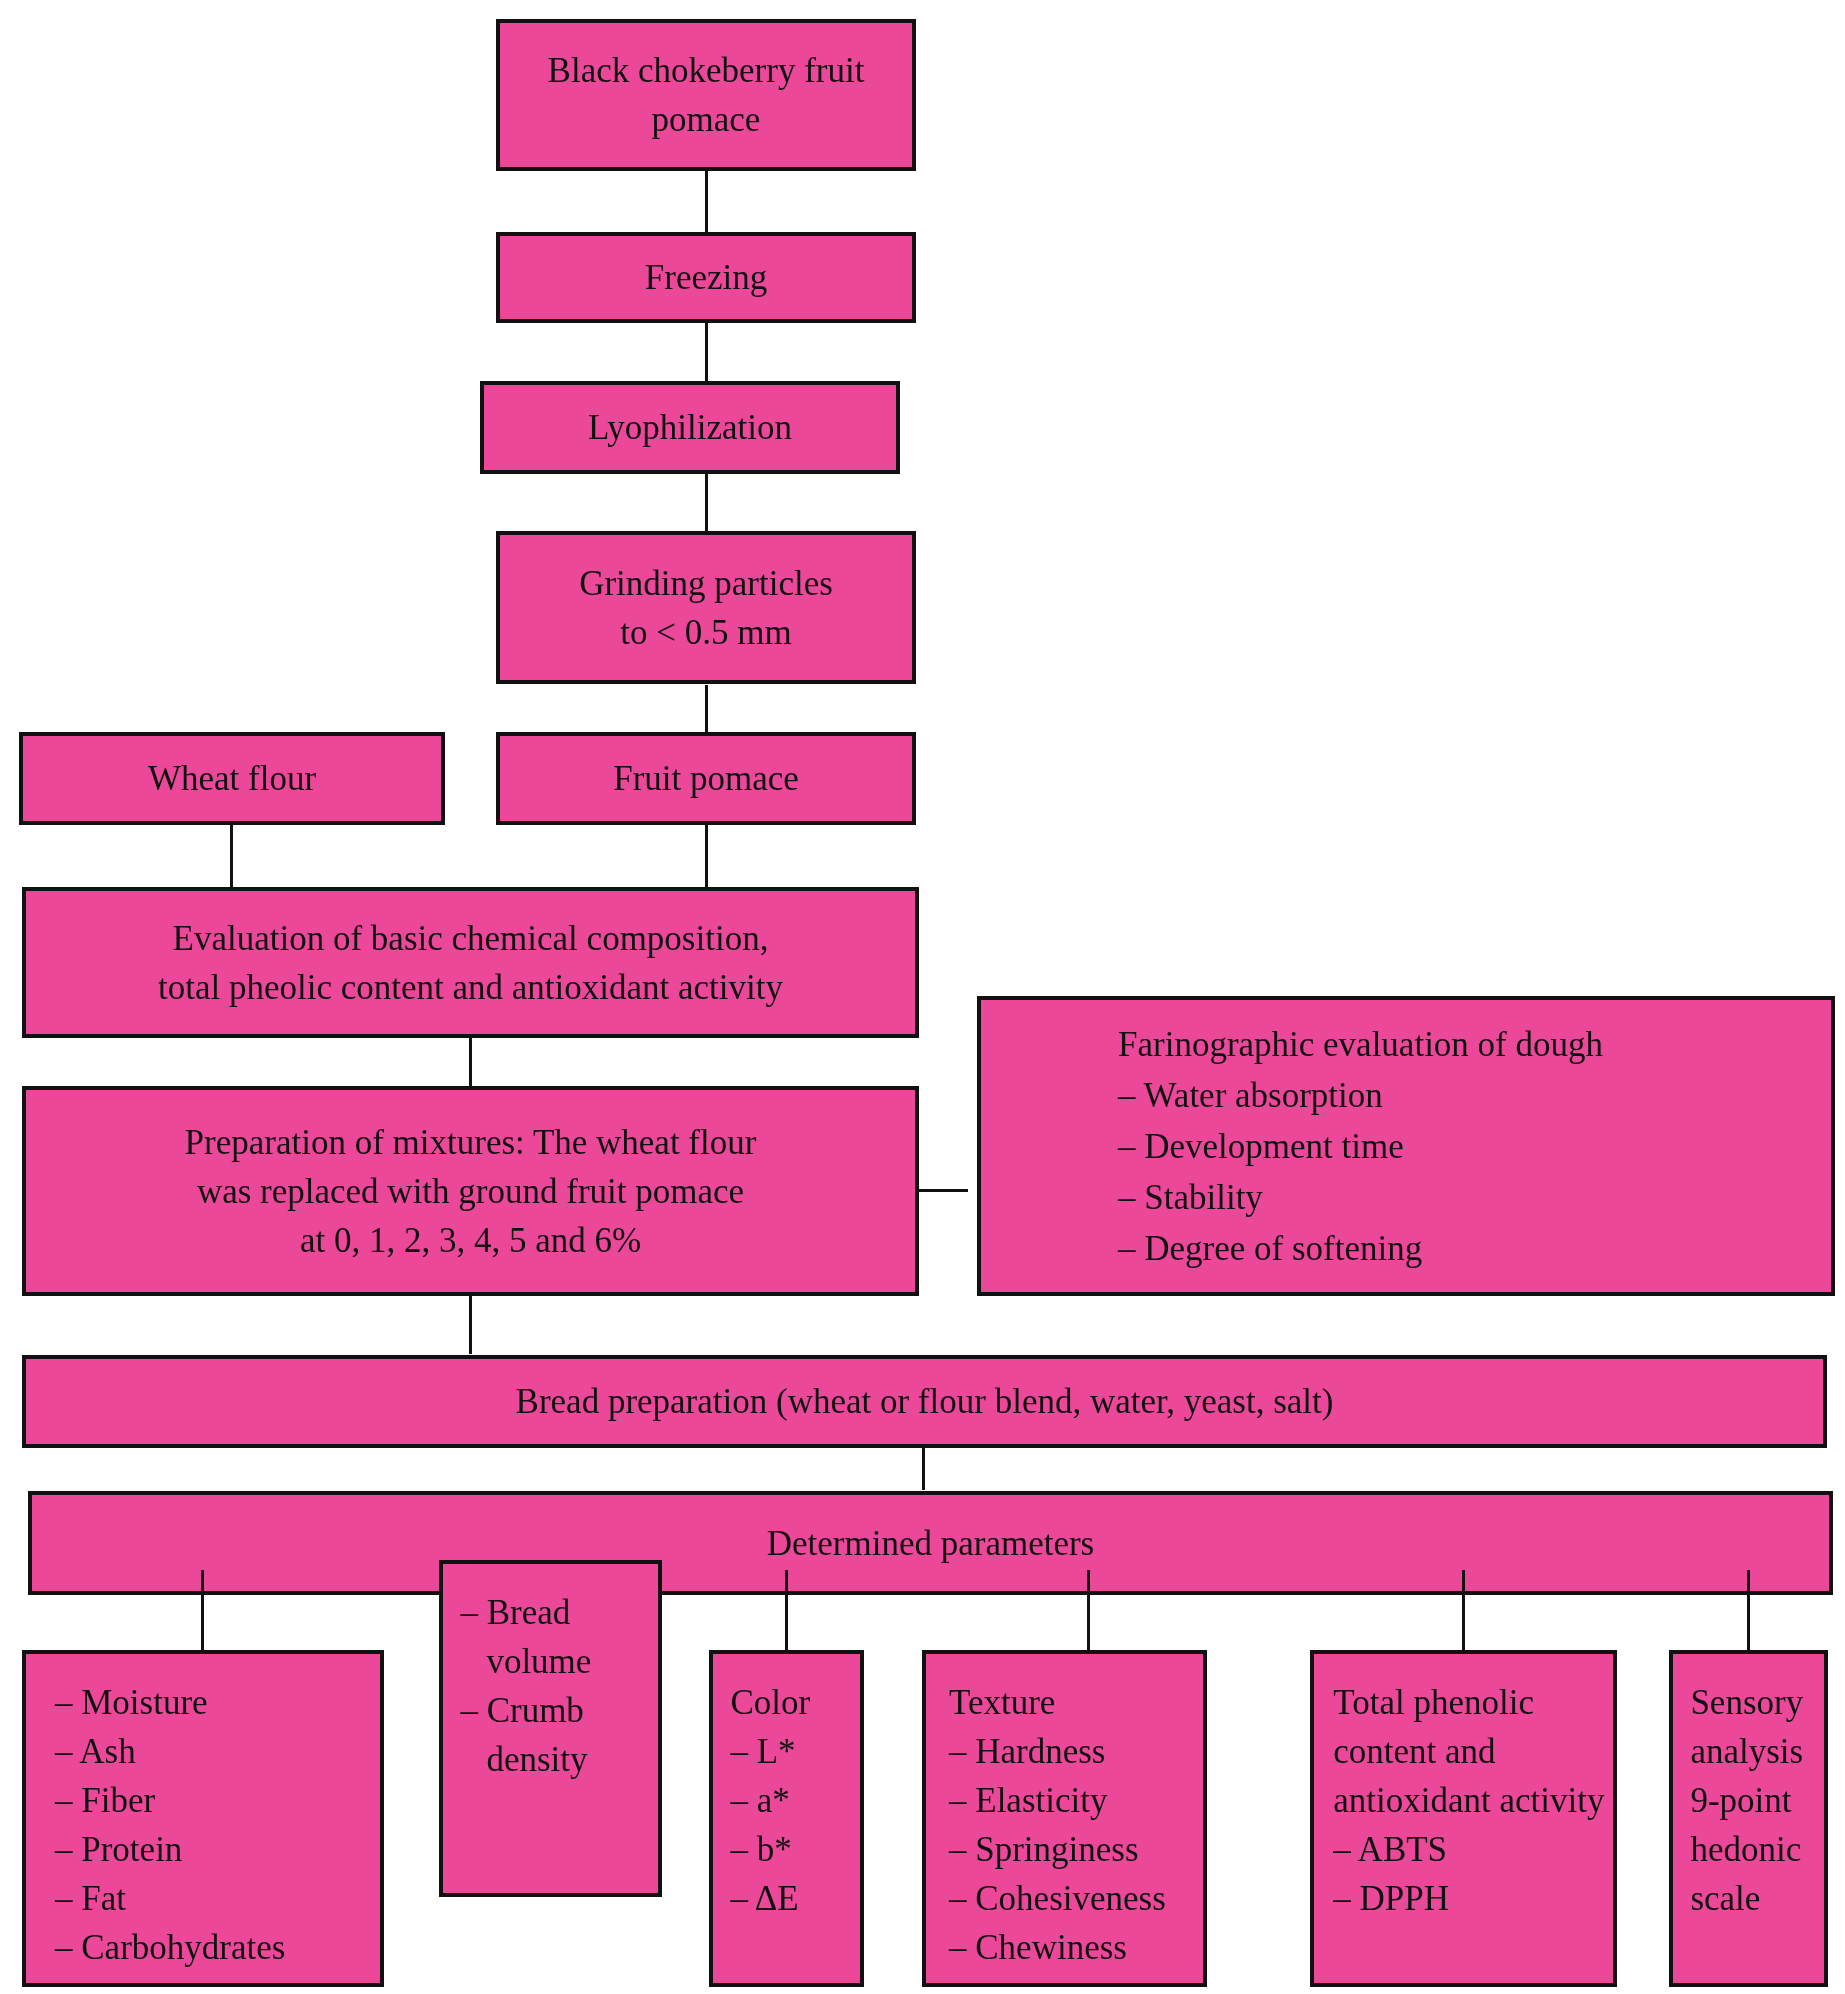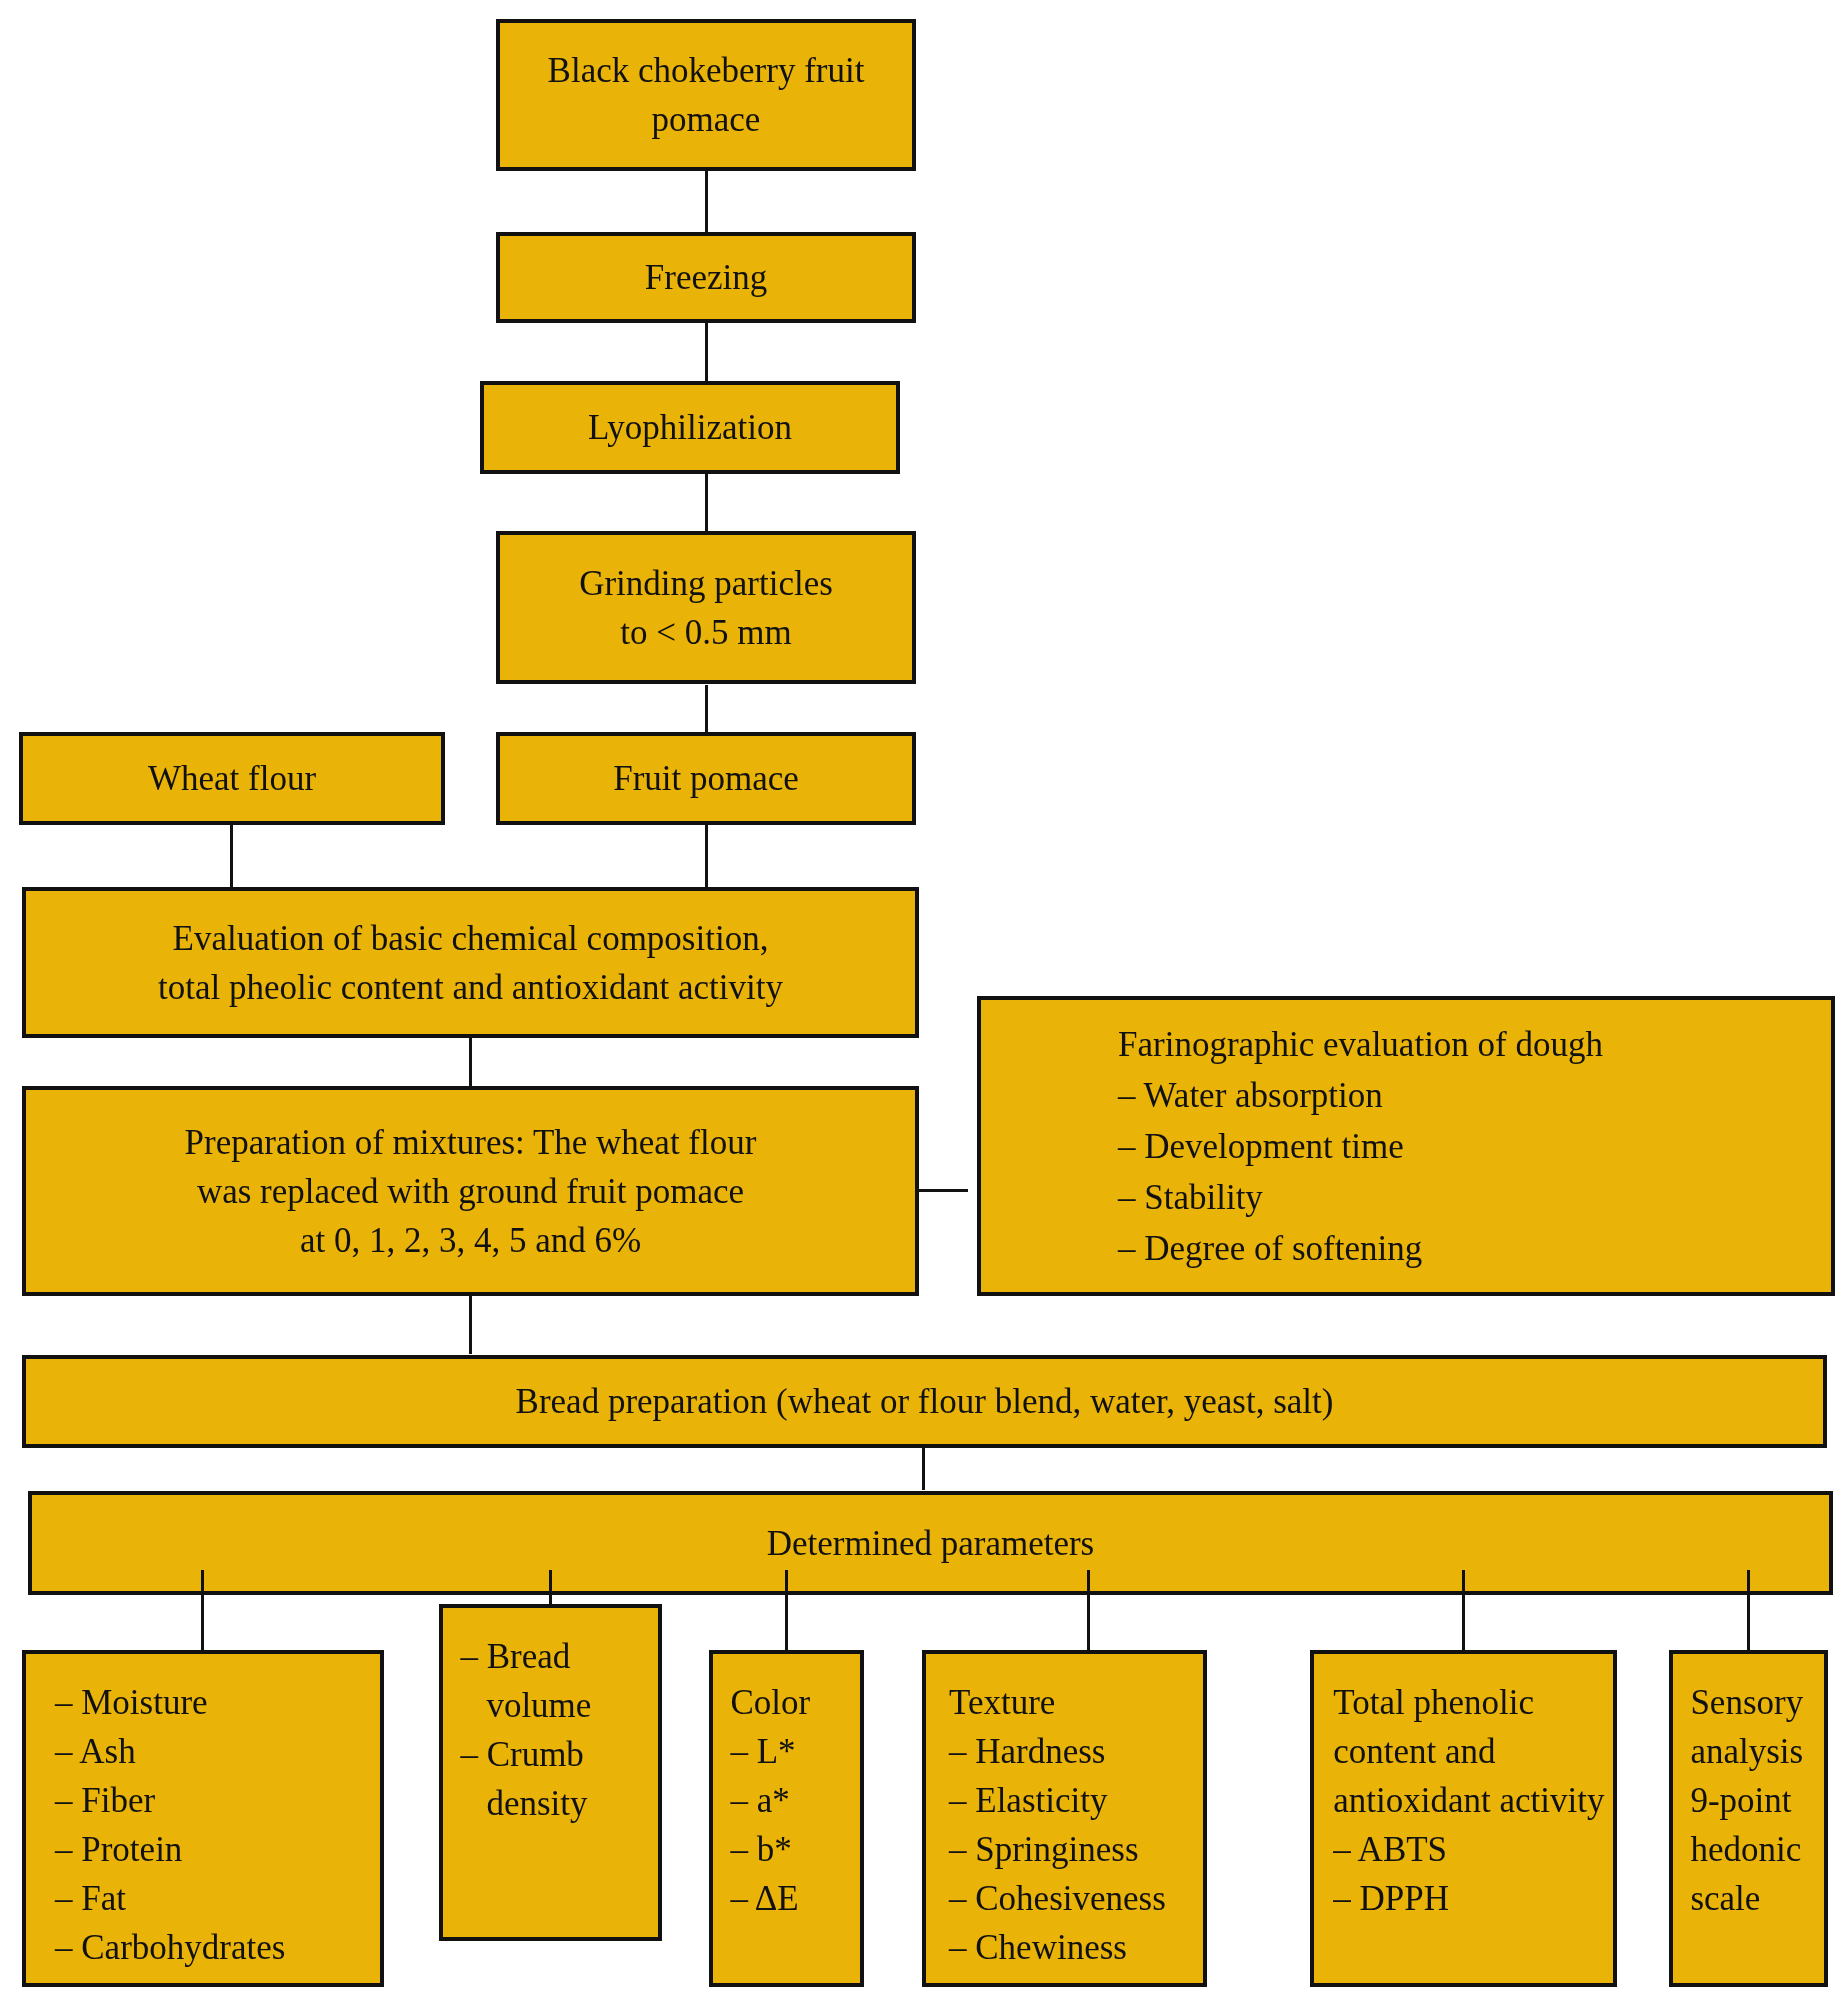--- a/index.html
+++ b/index.html
@@ -2,21 +2,21 @@
 <html style="font-size:7.7px"><head>
 <meta charset="utf-8">
 <style>
   html,body{margin:0;padding:0;background:#ffffff;}
   .canvas{
     position:relative;width:1845px;height:1995px;background:#ffffff;
     font-family:"Liberation Serif", serif;
     font-size:35px;line-height:49px;color:#111111;
   }
   .box{
-    position:absolute;background:#eab308;border:4.3px solid #111111;
+    position:absolute;background:#ec4899;border:4.3px solid #111111;
     box-sizing:border-box;display:flex;flex-direction:column;
   }
   .c{justify-content:center;text-align:center;}
   .list{padding-top:24px;text-align:left;}
   .farin{justify-content:center;text-align:left;line-height:51px;margin-left:9px;}
   .hang{padding-left:26px;text-indent:-26px;}
   .ln{max-width:100%;}
   .vl{position:absolute;width:2.9px;background:#111111;}
   .hl{position:absolute;height:2.9px;background:#111111;}
 </style>
@@ -106,21 +106,21 @@
 
   <div class="box list" style="left:22px;top:1650px;width:362px;height:337px;padding-left:29px;padding-right:5.8px">
     <div class="ln hang">– Moisture</div>
     <div class="ln hang">– Ash</div>
     <div class="ln hang">– Fiber</div>
     <div class="ln hang">– Protein</div>
     <div class="ln hang">– Fat</div>
     <div class="ln hang">– Carbohydrates</div>
   </div>
 
-  <div class="box list" style="left:439px;top:1604px;width:223px;height:337px;padding-left:17.4px;padding-right:10px">
+  <div class="box list" style="left:439px;top:1560px;width:223px;height:337px;padding-left:17.4px;padding-right:10px">
     <div class="ln hang">– Bread volume</div>
     <div class="ln hang">– Crumb density</div>
   </div>
 
   <div class="box list" style="left:709px;top:1650px;width:155px;height:337px;padding-left:17.4px;padding-right:4.8px">
     <div class="ln">Color</div>
     <div class="ln hang">– L*</div>
     <div class="ln hang">– a*</div>
     <div class="ln hang">– b*</div>
     <div class="ln hang">– ΔE</div>

